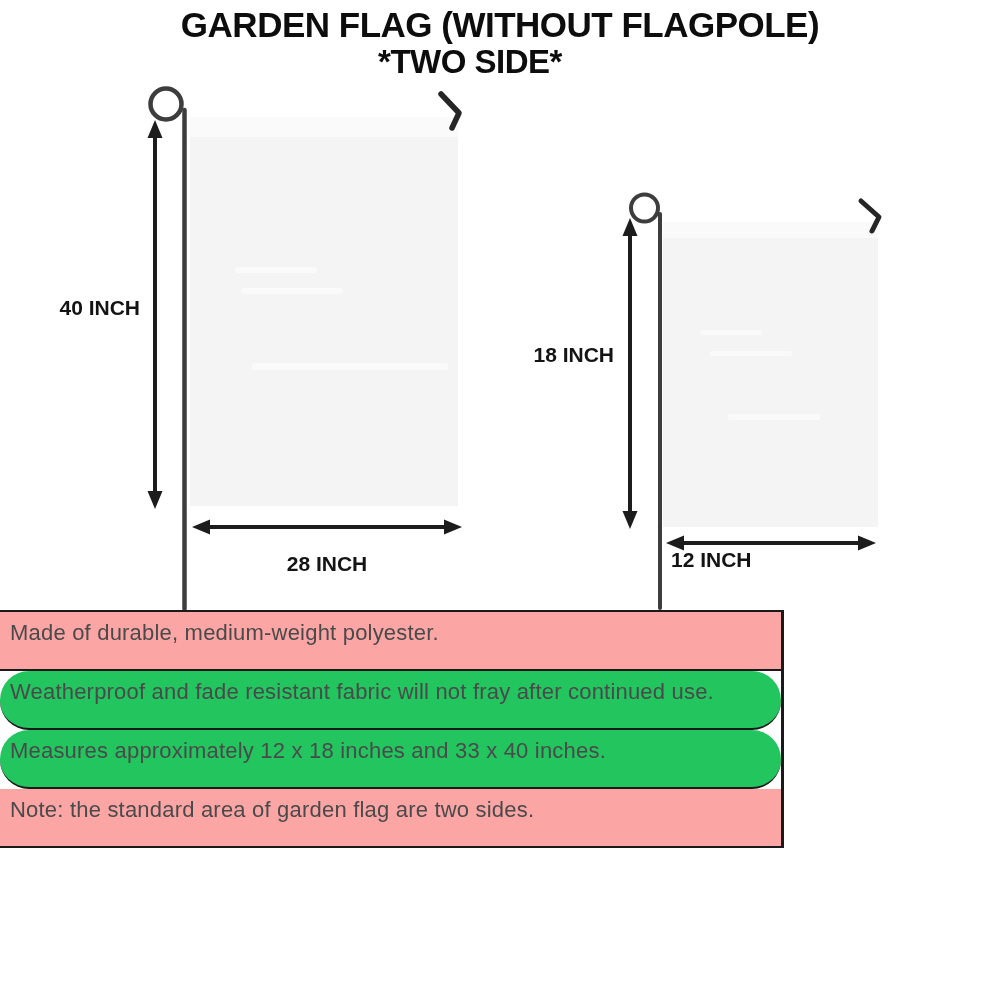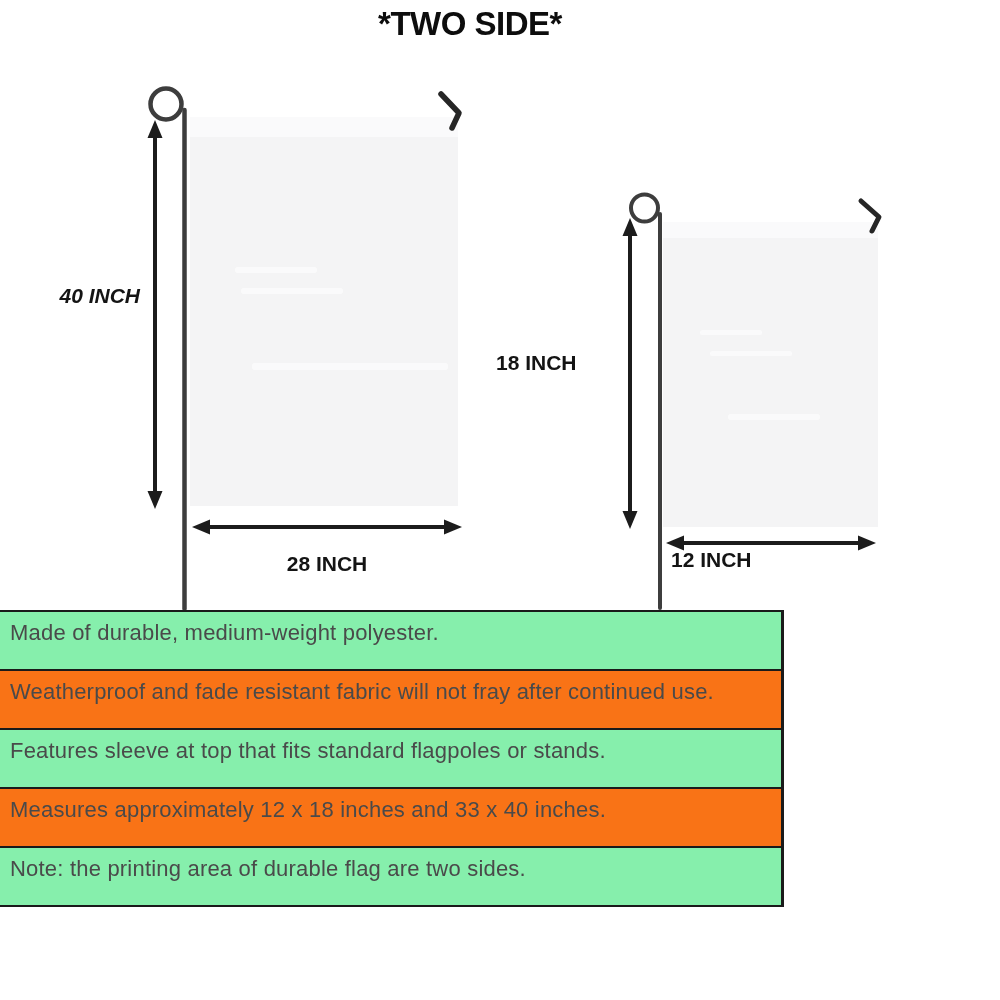--- a/index.html
+++ b/index.html
@@ -48,23 +48,23 @@
   }
   
   .dim-label {
     position: absolute;
     font-size: 21px;
     font-weight: bold;
     color: #141414;
     letter-spacing: 0px;
     white-space: nowrap;
   }
-  .dim-40 { top: 284px; left: 20px;  width: 120px; text-align: right; font-style: italic; }
+  .dim-40 { top: 296px; left: 20px;  width: 120px; text-align: right; }
   .dim-28 { top: 552px; left: 227px; width: 200px; text-align: center; }
-  .dim-18 { top: 343px; left: 496px; width: 118px; text-align: left; margin-top: 8px; }
+  .dim-18 { top: 343px; left: 496px; width: 118px; text-align: right; }
   .dim-12 { top: 548px; left: 671px; width: 200px; text-align: left; }
   
   .features-table {
     position: absolute;
     top: 610px;
     left: 0;
     width: 784px;
     border-top: 2px solid #1a1a1a;
     border-right: 3px solid #1a1a1a;
     box-sizing: border-box;
@@ -72,29 +72,30 @@
   .feature-row {
     height: 59px;
     box-sizing: border-box;
     border-bottom: 2px solid #1a1a1a;
     padding: 7px 10px 0 10px;
     font-size: 22px;
     line-height: 27px;
     color: #4a4a4a;
     letter-spacing: 0.2px;
   }
-  .feature-row.gray  { background: #86efac; }
-  .feature-row.white { background: #f97316; }
+  .feature-row.gray  { background: #fca5a5; }
+  .feature-row.white { background: #22c55e; border-radius: 29px; }
 </style>
 </head>
 <body>
 
 <div class="canvas">
 
   <div class="title-block">
+    <div class="title-line1">GARDEN FLAG (WITHOUT FLAGPOLE)</div>
     <div class="title-line2">*TWO SIDE*</div>
   </div>
 
   <svg class="diagram-svg" viewBox="0 0 1000 1000">
 
     <g>
 
       <rect x="190" y="117" width="268" height="389" fill="#f4f4f5"></rect>
       <rect x="190" y="117" width="268" height="20" fill="#fafafb"></rect>
 
@@ -157,18 +158,17 @@
   </svg>
 
   <div class="dim-label dim-40">40 INCH</div>
   <div class="dim-label dim-28">28 INCH</div>
   <div class="dim-label dim-18">18 INCH</div>
   <div class="dim-label dim-12">12 INCH</div>
 
   <div class="features-table">
     <div class="feature-row gray">Made of durable, medium-weight polyester.</div>
     <div class="feature-row white">Weatherproof and fade resistant fabric will not fray after continued use.</div>
-    <div class="feature-row gray">Features sleeve at top that fits standard flagpoles or stands.</div>
     <div class="feature-row white">Measures approximately 12 x 18 inches and 33 x 40 inches.</div>
-    <div class="feature-row gray">Note: the printing area of durable flag are two sides.</div>
+    <div class="feature-row gray">Note: the standard area of garden flag are two sides.</div>
   </div>
 
 </div>
 
 </body></html>

